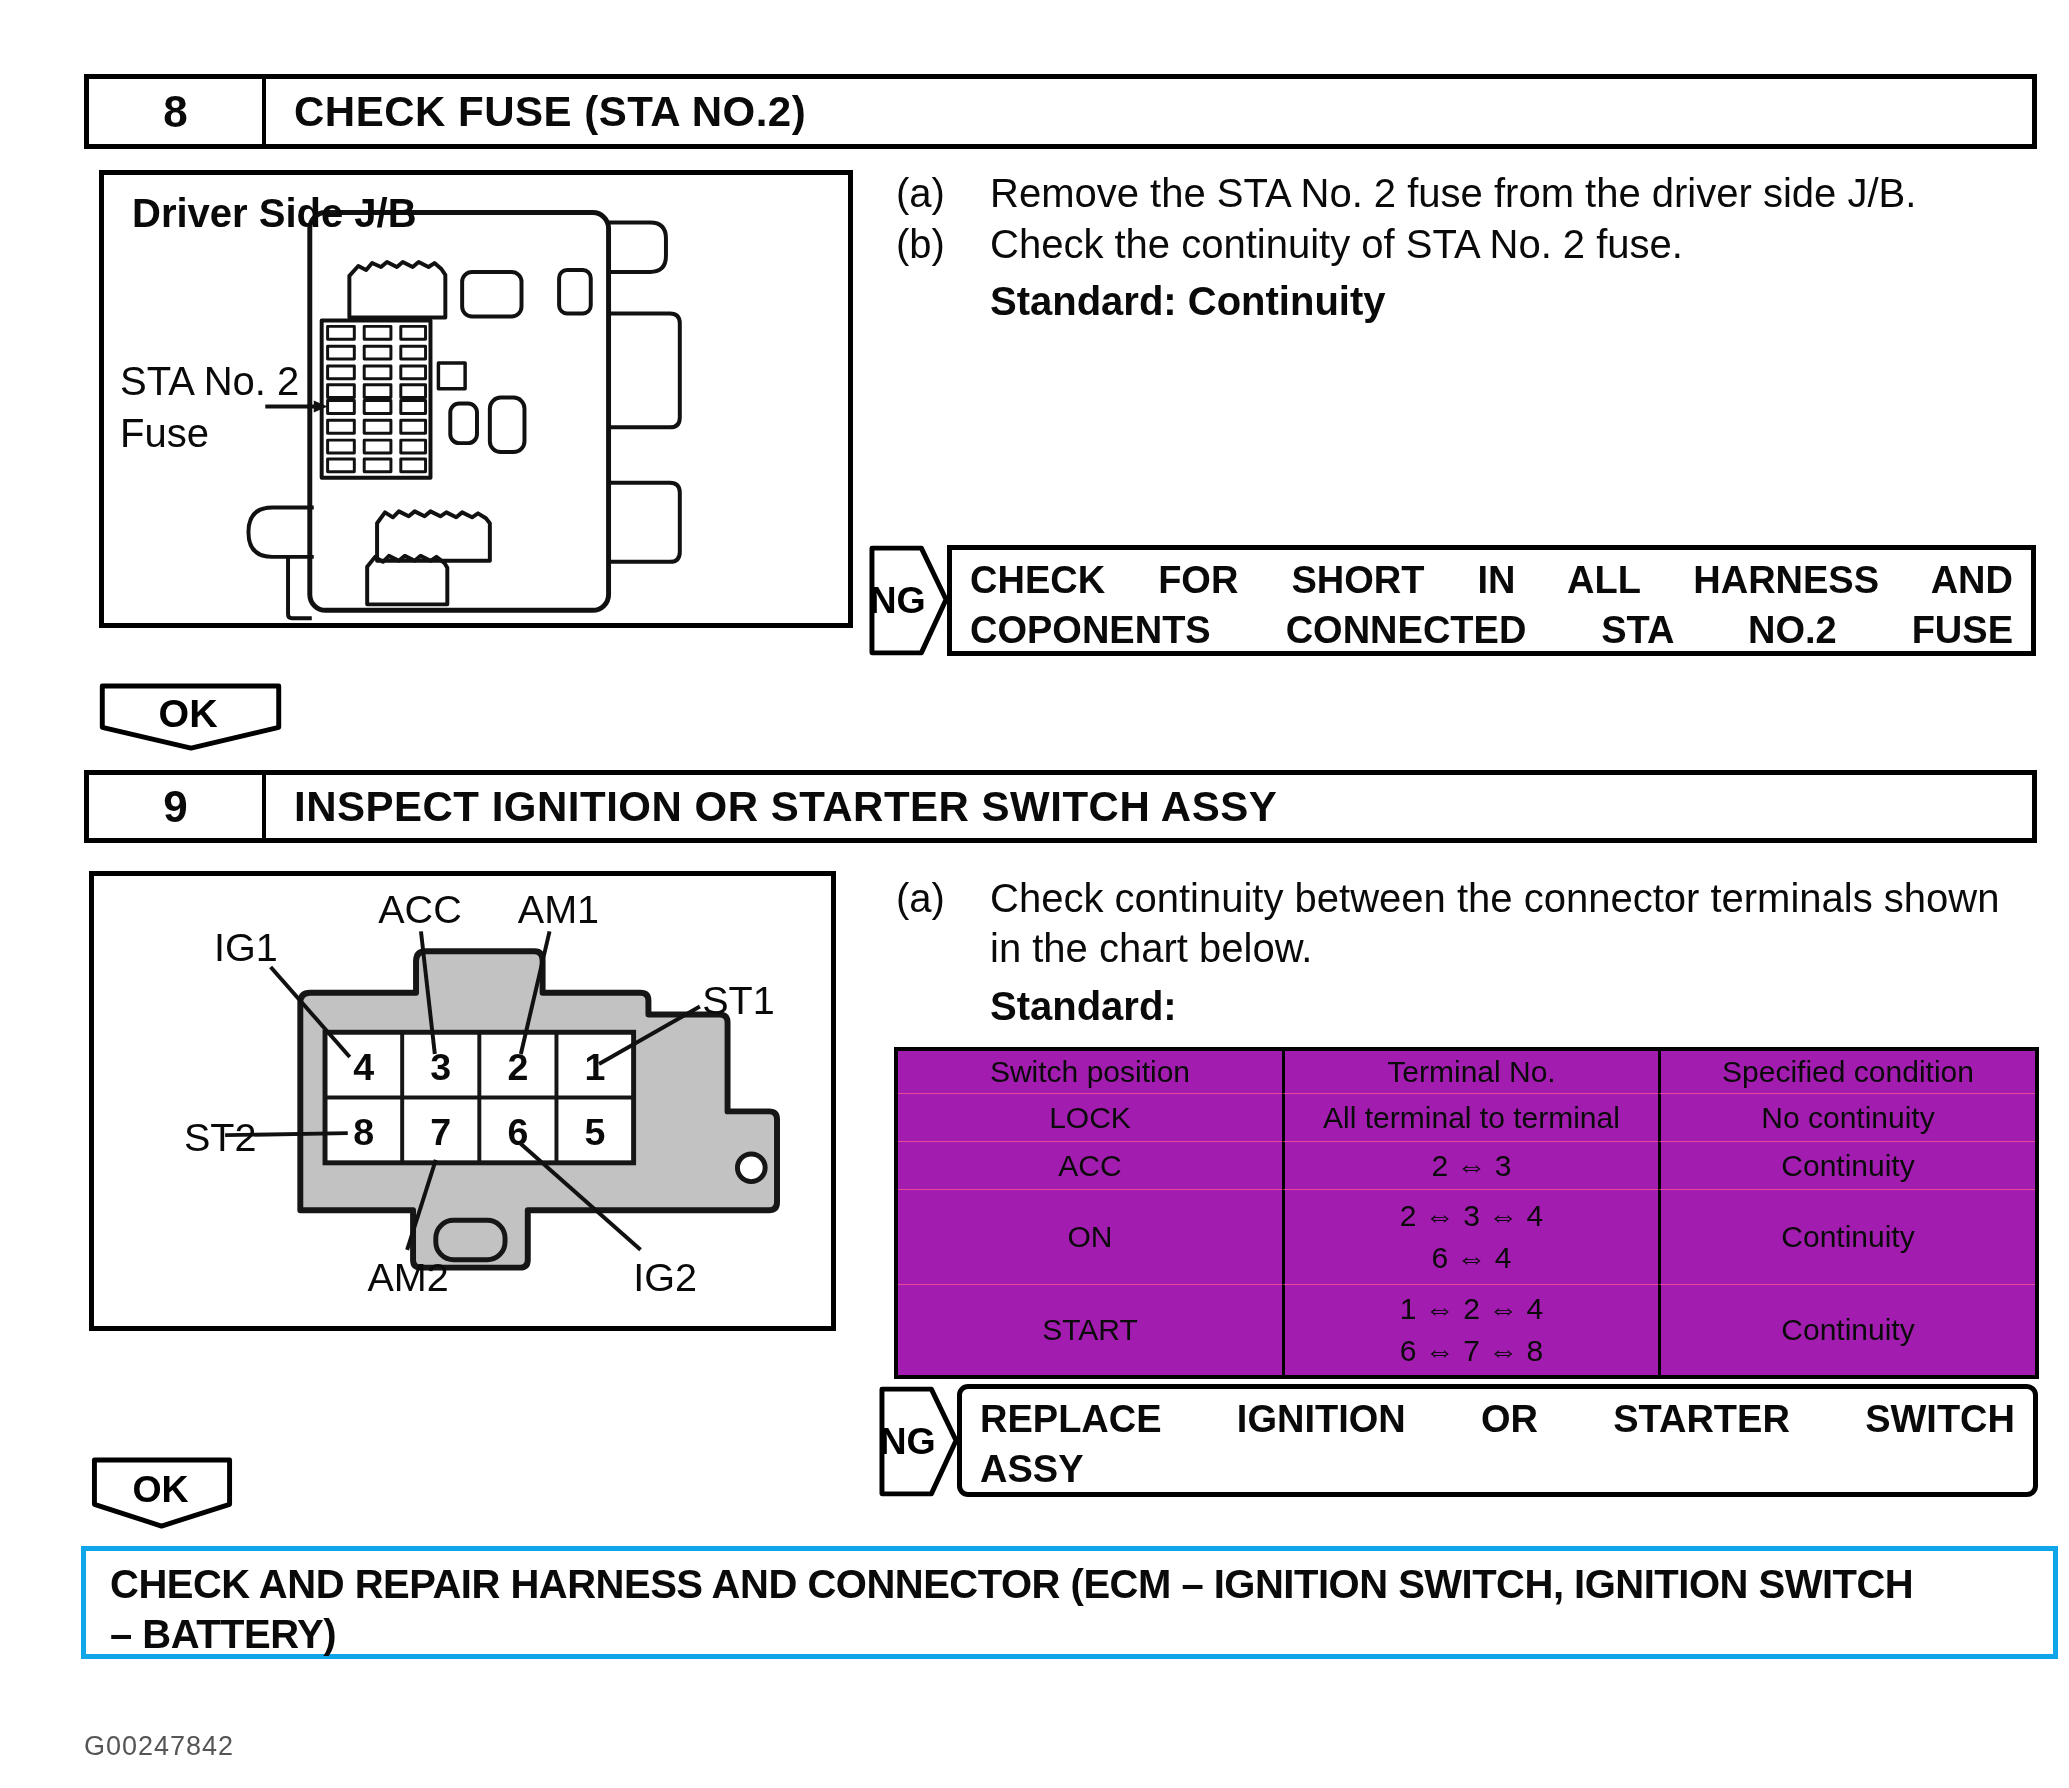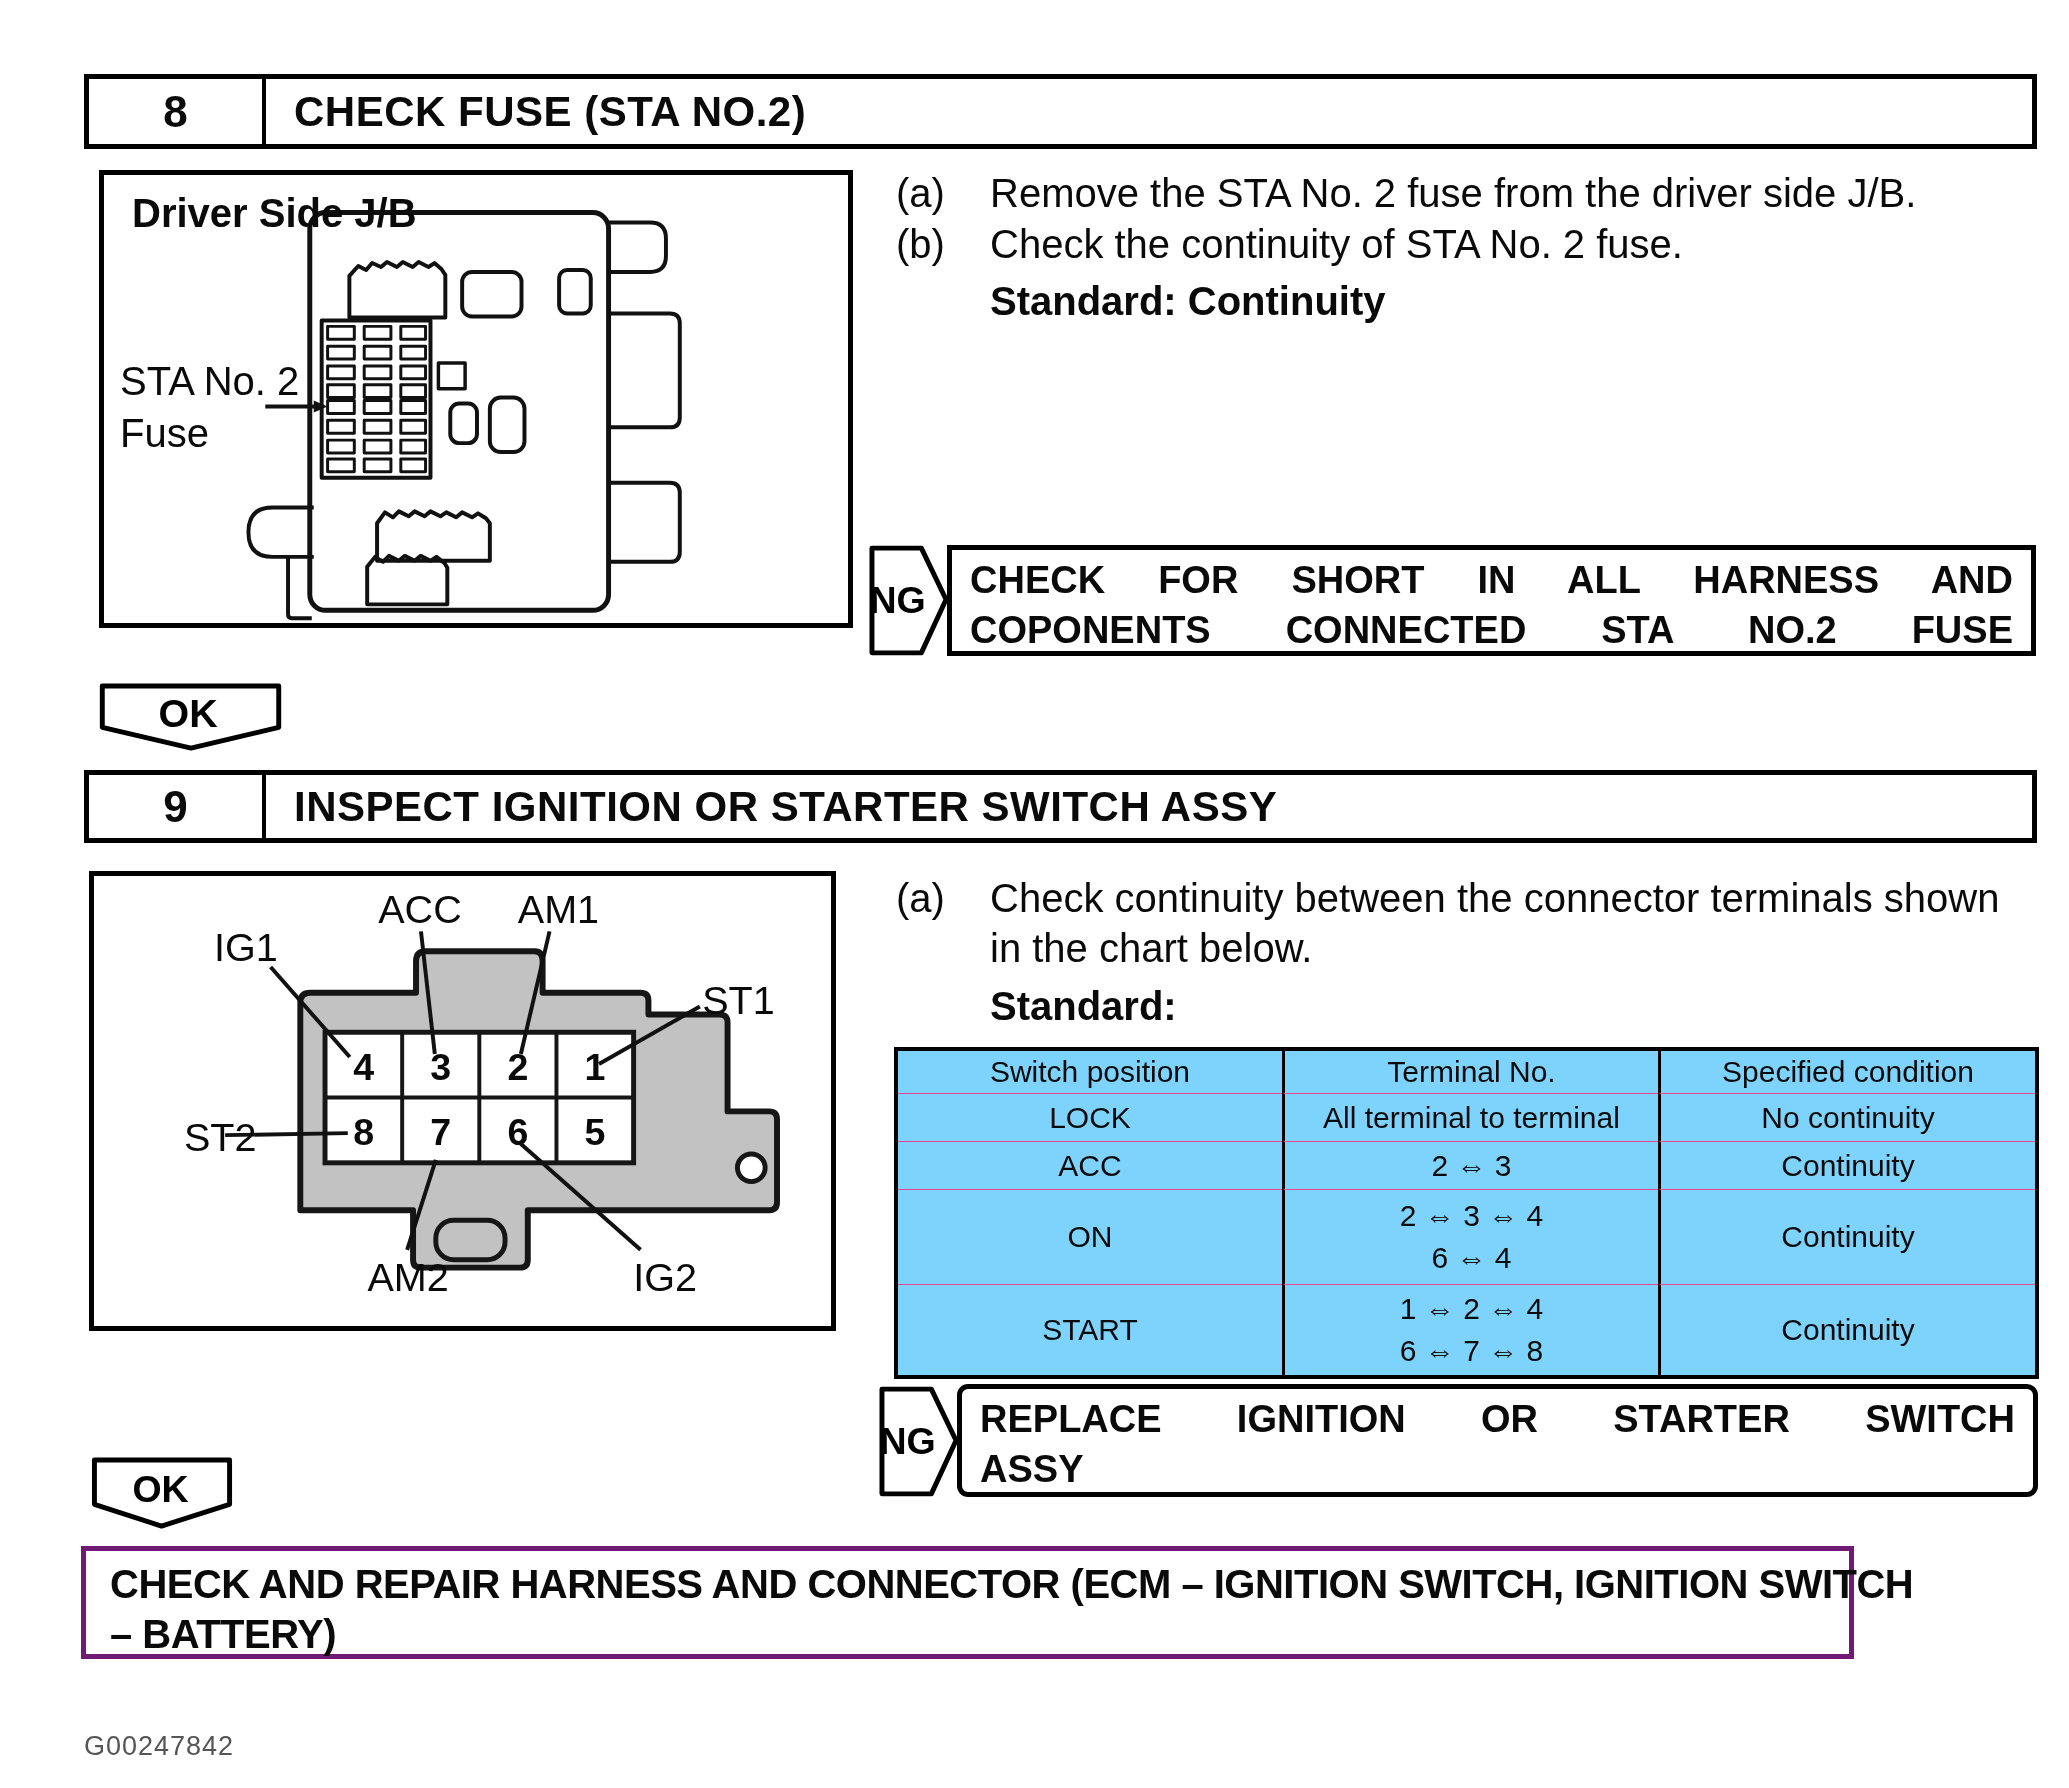--- a/index.html
+++ b/index.html
@@ -20,21 +20,21 @@
   
   .instr{display:flex;font-size:40px;line-height:51px;}
   .marker{width:94px;flex:0 0 94px;}
   .itext{flex:1;}
   .std{font-weight:bold;font-size:40px;line-height:51px;margin-left:94px;}
   
   .ngbox{border:5px solid #000;background:#fff;padding:5px 18px;}
   .ngline{font-weight:bold;font-size:38px;line-height:50px;white-space:normal;}
   .just{text-align:justify;text-align-last:justify;}
   
-  .tbl{border:4px solid #000;background:#7dd3fc;}
+  .tbl{border:4px solid #000;background:#a21caf;}
   .trow{display:grid;grid-template-columns:384px 376px 377px;}
   .tc{border-left:3px solid #000;display:flex;flex-direction:column;align-items:center;justify-content:center;
       font-size:30px;text-align:center;}
   .tc:first-child{border-left:none;}
   .trow + .trow .tc{border-top:1px solid #ec4899;}
   .hrow .tc{font-size:30px;}
   .tline{line-height:42px;}
   svg text{font-family:"Liberation Sans", sans-serif;}
   .fid{font-size:27px;color:#555;letter-spacing:1px;}
 </style>
@@ -244,21 +244,21 @@
   <div class="abs ngbox" style="left:957px;top:1384px;width:1081px;height:113px;border-radius:11px;">
     <div class="ngline just">REPLACE IGNITION OR STARTER SWITCH</div>
     <div class="ngline">ASSY</div>
   </div>
 
   <svg class="abs" style="left:91px;top:1457px;" width="143" height="73" viewBox="0 0 144 74">
     <polygon points="3,3 140,3 140,48 71,70 3,48" fill="#fff" stroke="#000" stroke-width="5" stroke-linejoin="round"></polygon>
     <text x="70" y="46" text-anchor="middle" font-size="38" font-weight="bold" fill="#000">OK</text>
   </svg>
 
-  <div class="abs" style="left:81px;top:1546px;width:1773px;height:113px;border:5px solid #701a75;background:#fff;padding:8px 0 0 24px;">
+  <div class="abs" style="left:81px;top:1546px;width:1977px;height:113px;border:5px solid #0ea5e9;background:#fff;padding:8px 0 0 24px;">
     <div style="font-weight:bold;font-size:40px;line-height:50px;letter-spacing:-0.5px;white-space:nowrap;">CHECK AND REPAIR HARNESS AND CONNECTOR (ECM – IGNITION SWITCH, IGNITION SWITCH</div>
     <div style="font-weight:bold;font-size:40px;line-height:50px;letter-spacing:-0.5px;">– BATTERY)</div>
   </div>
 
   <div class="abs fid" style="left:84px;top:1731px;">G00247842</div>
 
 </div>
 
 
 </body></html>

